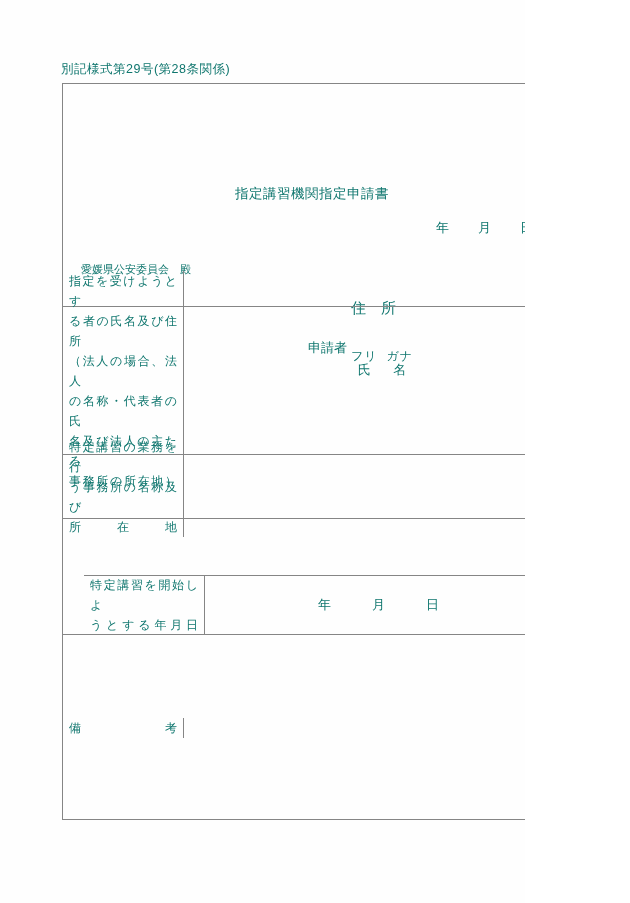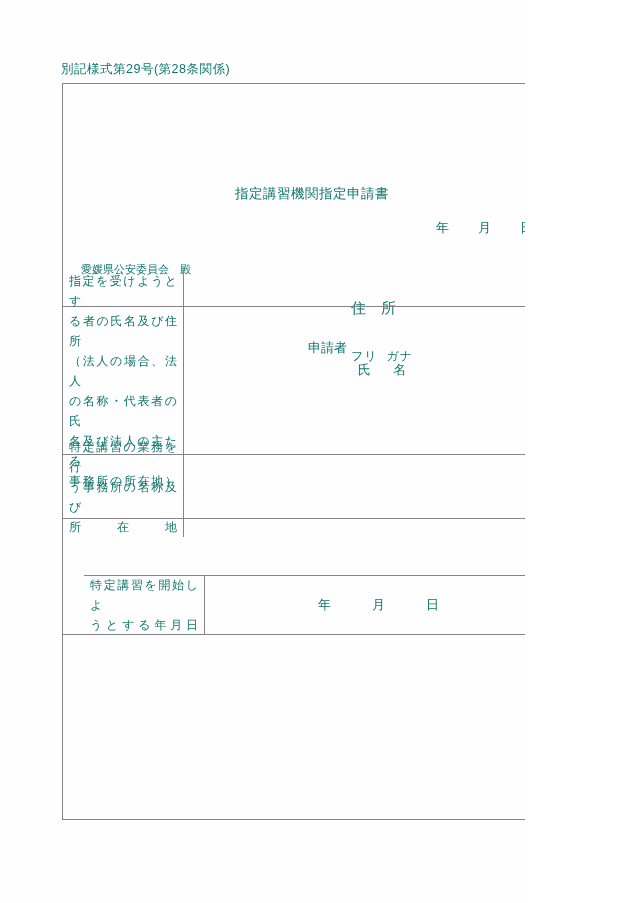--- a/index.html
+++ b/index.html
@@ -185,17 +185,20 @@
 
     <div class="row row-4">
       <div class="label-cell">
         <div class="label-text">特定講習を開始しよ
 うとする年月日</div>
       </div>
       <div class="value-cell date-value">年　月　日</div>
     </div>
 
     <div class="row row-5">
+      <div class="label-cell">
+        <div class="label-text">備考</div>
+      </div>
       <div class="value-cell"></div>
     </div>
 
   </div>
 </div>
 
 </body></html>

